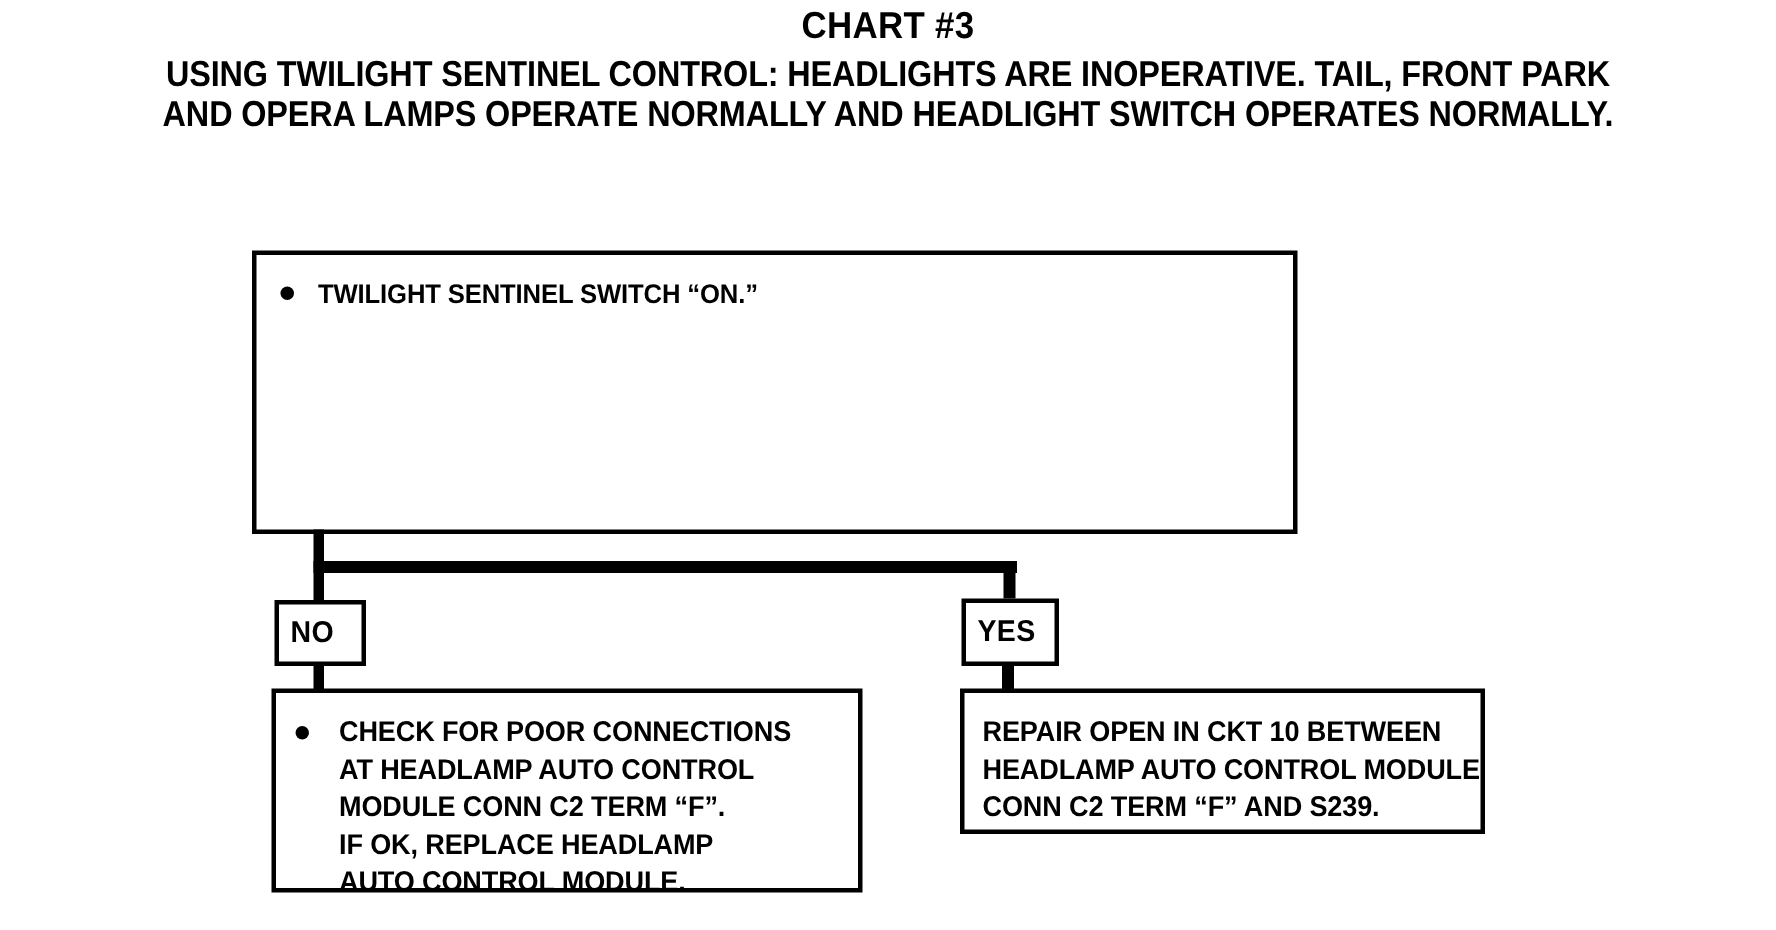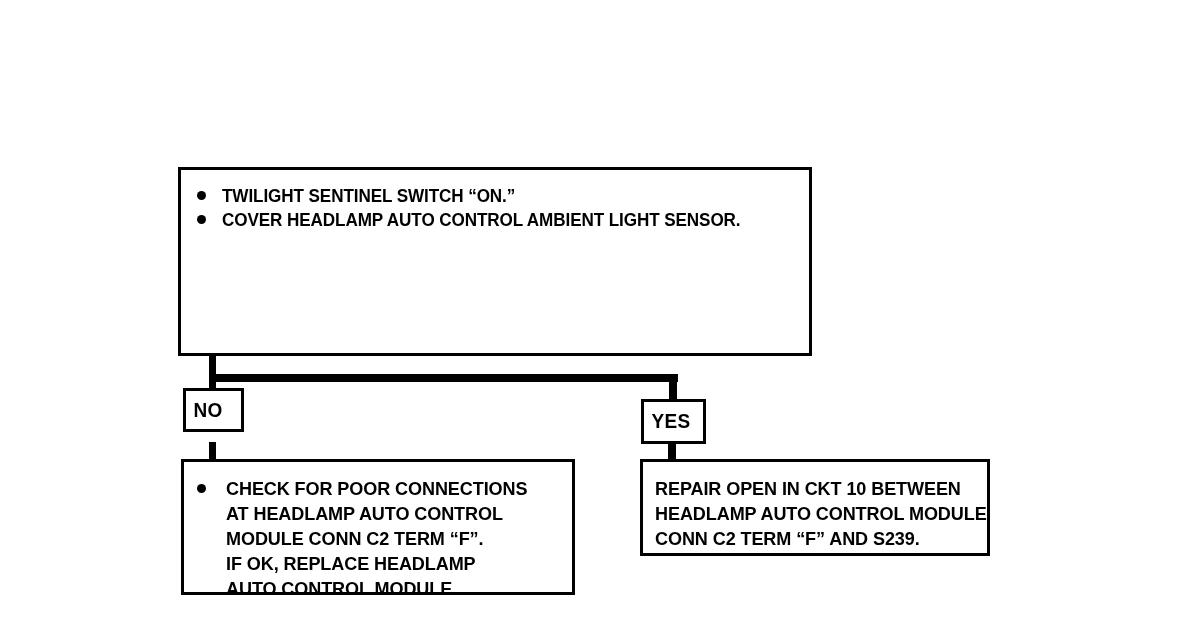--- a/index.html
+++ b/index.html
@@ -53,39 +53,39 @@
   
   .box {
     position: absolute;
     box-sizing: border-box;
     background: #ffffff;
     border: 3px solid #000000;
   }
 
   
   #main-box {
-    left: 178px;
+    left: 168px;
     top: 167px;
-    width: 634px;
+    width: 697px;
     height: 189px;
   }
 
   
   .label-box {
     position: absolute;
     box-sizing: border-box;
     background: #ffffff;
     border: 3px solid #000000;
     display: flex;
     align-items: center;
     z-index: 3;
   }
   #no-box {
     left: 183px;
-    top: 388px;
+    top: 400px;
     width: 61px;
     height: 44px;
   }
   #yes-box {
     left: 641px;
     top: 399px;
     width: 65px;
     height: 45px;
     text-align: center;
   }
@@ -212,44 +212,43 @@
     left: 12px;
     top: 14px;
   }
   #yes-result-lines .body-line { font-size: 19px; line-height: 25px; }
 </style>
 </head>
 <body>
 
 <div id="page">
 
+  <div class="title-block">
+    <div class="chart-title">CHART #3</div>
+    <div class="subtitle-line l1">USING TWILIGHT SENTINEL CONTROL:  HEADLIGHTS ARE INOPERATIVE.  TAIL, FRONT PARK</div>
+    <div class="subtitle-line l2">AND OPERA LAMPS OPERATE NORMALLY AND HEADLIGHT SWITCH OPERATES NORMALLY.</div>
+  </div>
 
   <div class="conn" id="conn-stem-main"></div>
   <div class="conn" id="conn-hbar"></div>
   <div class="conn" id="conn-stem-yes"></div>
   <div class="conn" id="conn-no-stub"></div>
   <div class="conn" id="conn-yes-stub"></div>
 
   <div class="box" id="main-box">
     <ul class="bullet-list" id="main-list">
 
       <li class="blist-item">
         <span class="bullet-dot"></span>
         <span class="item-lines">
           <div class="body-line">TWILIGHT SENTINEL SWITCH “ON.”</div>
         </span>
       </li>
 
 
-      <li class="blist-item">
-        <span class="bullet-dot"></span>
-        <span class="item-lines">
-          <div class="body-line">COVER HEADLAMP AUTO CONTROL AMBIENT LIGHT SENSOR.</div>
-        </span>
-      </li>
 
 
     </ul>
   </div>
 
   <div class="label-box" id="no-box">
     <span class="label-text">NO</span>
   </div>
 
   <div class="label-box" id="yes-box">

